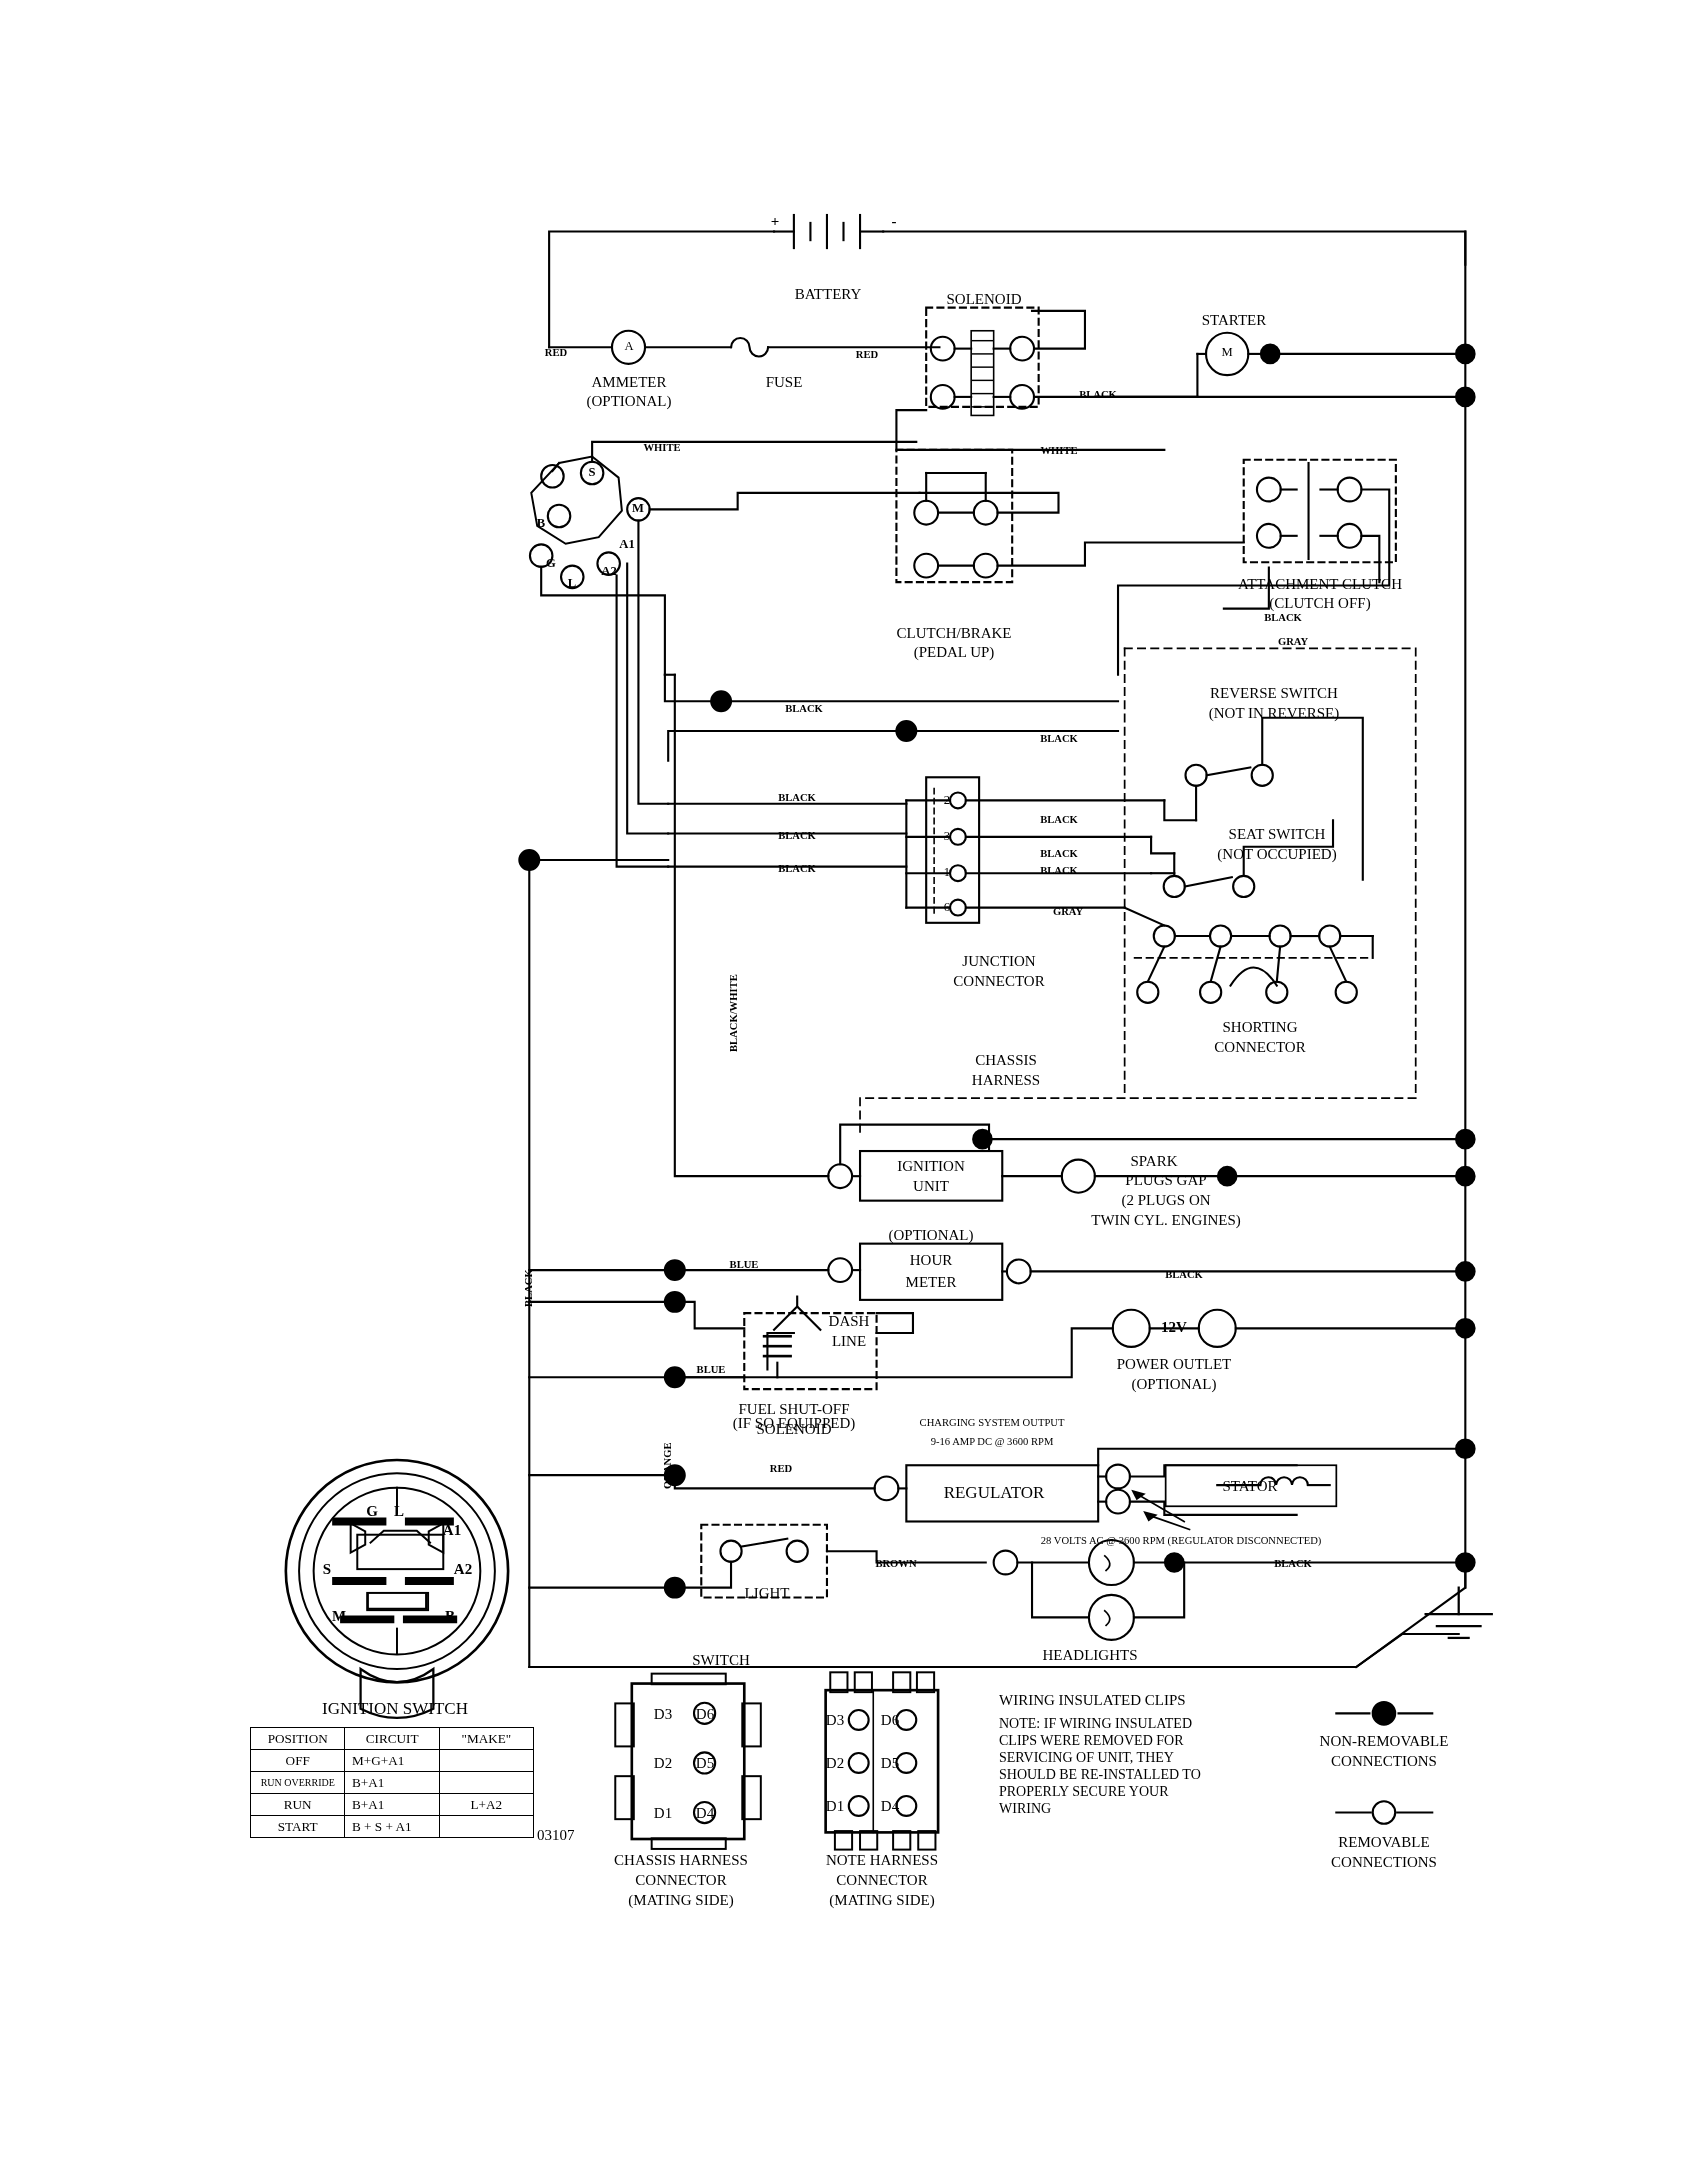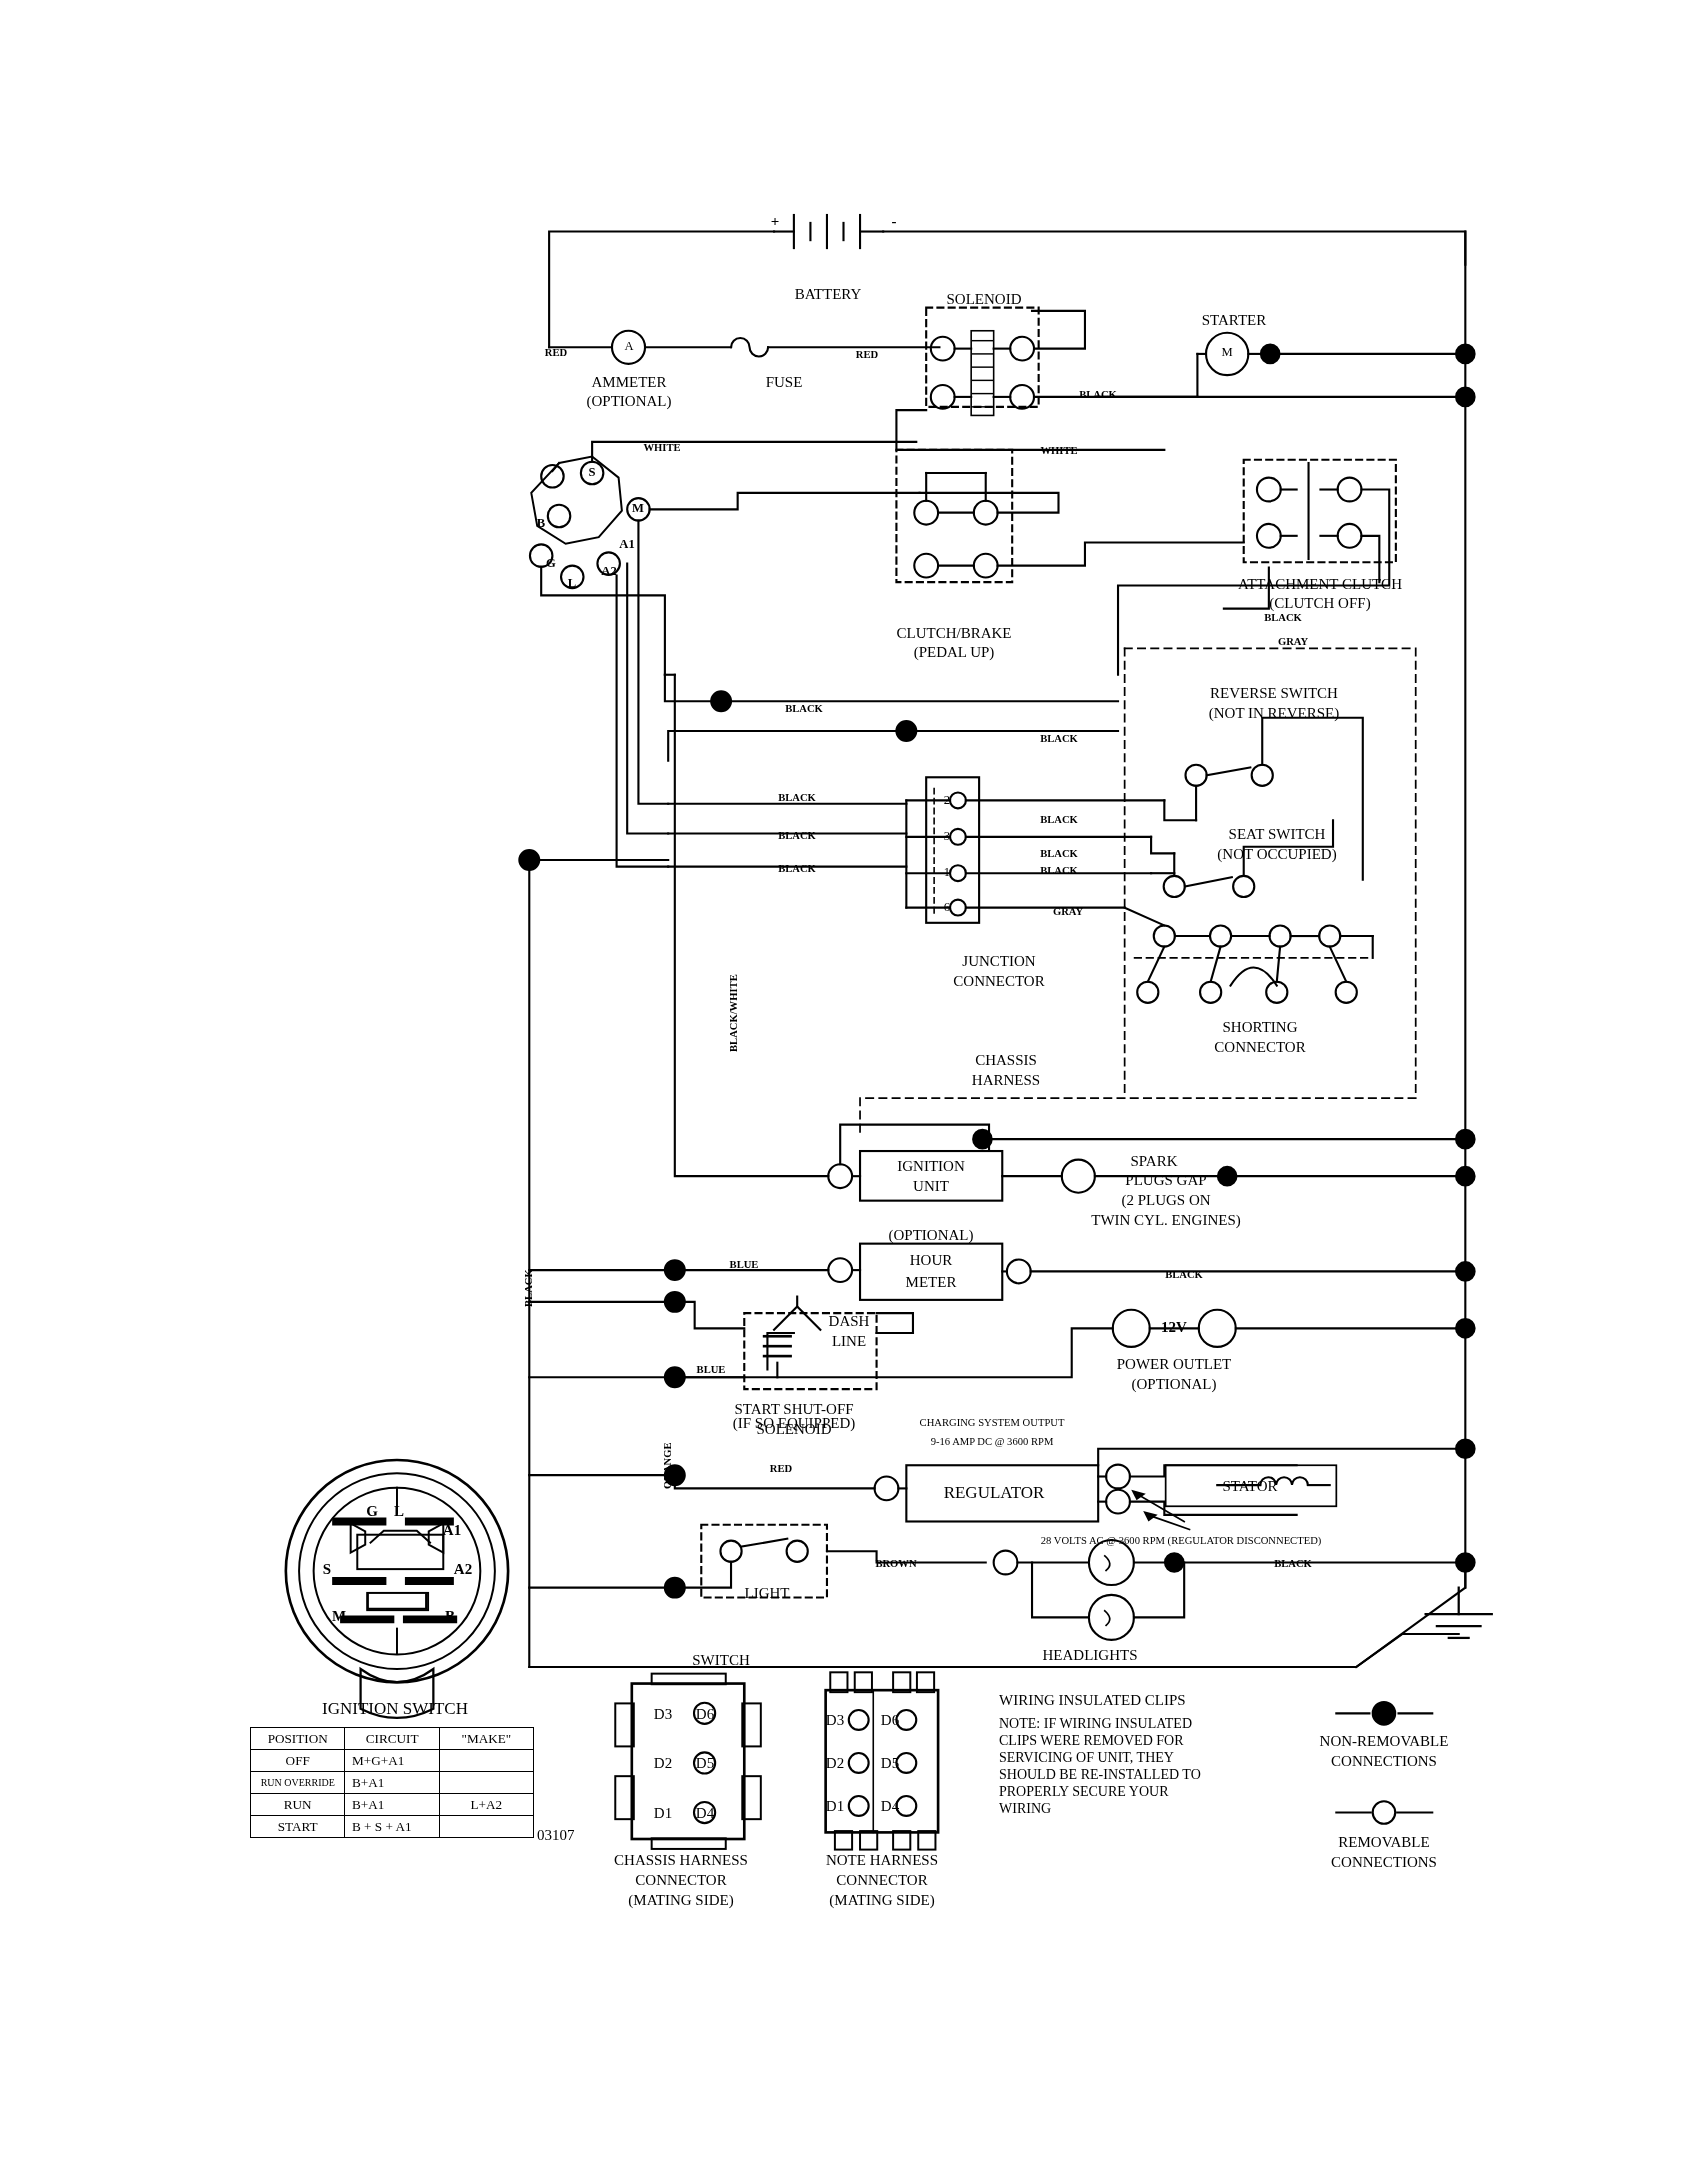--- a/index.html
+++ b/index.html
@@ -419,21 +419,21 @@
 <div class="lbl md c" style="left:1166px;top:1172px;">PLUGS GAP</div>
 <div class="lbl md c" style="left:1166px;top:1192px;">(2 PLUGS ON</div>
 <div class="lbl md c" style="left:1166px;top:1212px;">TWIN CYL. ENGINES)</div>
 
 <div class="lbl md c" style="left:931px;top:1227px;">(OPTIONAL)</div>
 <div class="lbl md c" style="left:931px;top:1252px;">HOUR</div>
 <div class="lbl md c" style="left:931px;top:1274px;">METER</div>
 
 <div class="lbl md c" style="left:849px;top:1313px;">DASH</div>
 <div class="lbl md c" style="left:849px;top:1333px;">LINE</div>
-<div class="lbl md c" style="left:794px;top:1401px;">START SHUT-OFF</div>
+<div class="lbl md c" style="left:794px;top:1401px;">FUEL SHUT-OFF</div>
 <div class="lbl md c" style="left:794px;top:1421px;">SOLENOID</div>
 <div class="lbl md c" style="left:794px;top:1415px;">(IF SO EQUIPPED)</div>
 
 <div class="lbl md bold c" style="left:1174px;top:1319px;">12V</div>
 <div class="lbl md c" style="left:1174px;top:1356px;">POWER OUTLET</div>
 <div class="lbl md c" style="left:1174px;top:1376px;">(OPTIONAL)</div>
 
 <div class="lbl xs c" style="left:992px;top:1417px;">CHARGING SYSTEM OUTPUT</div>
 <div class="lbl xs c" style="left:992px;top:1436px;">9-16 AMP DC @ 3600 RPM</div>
 <div class="lbl lg c" style="left:994px;top:1483px;">REGULATOR</div>

